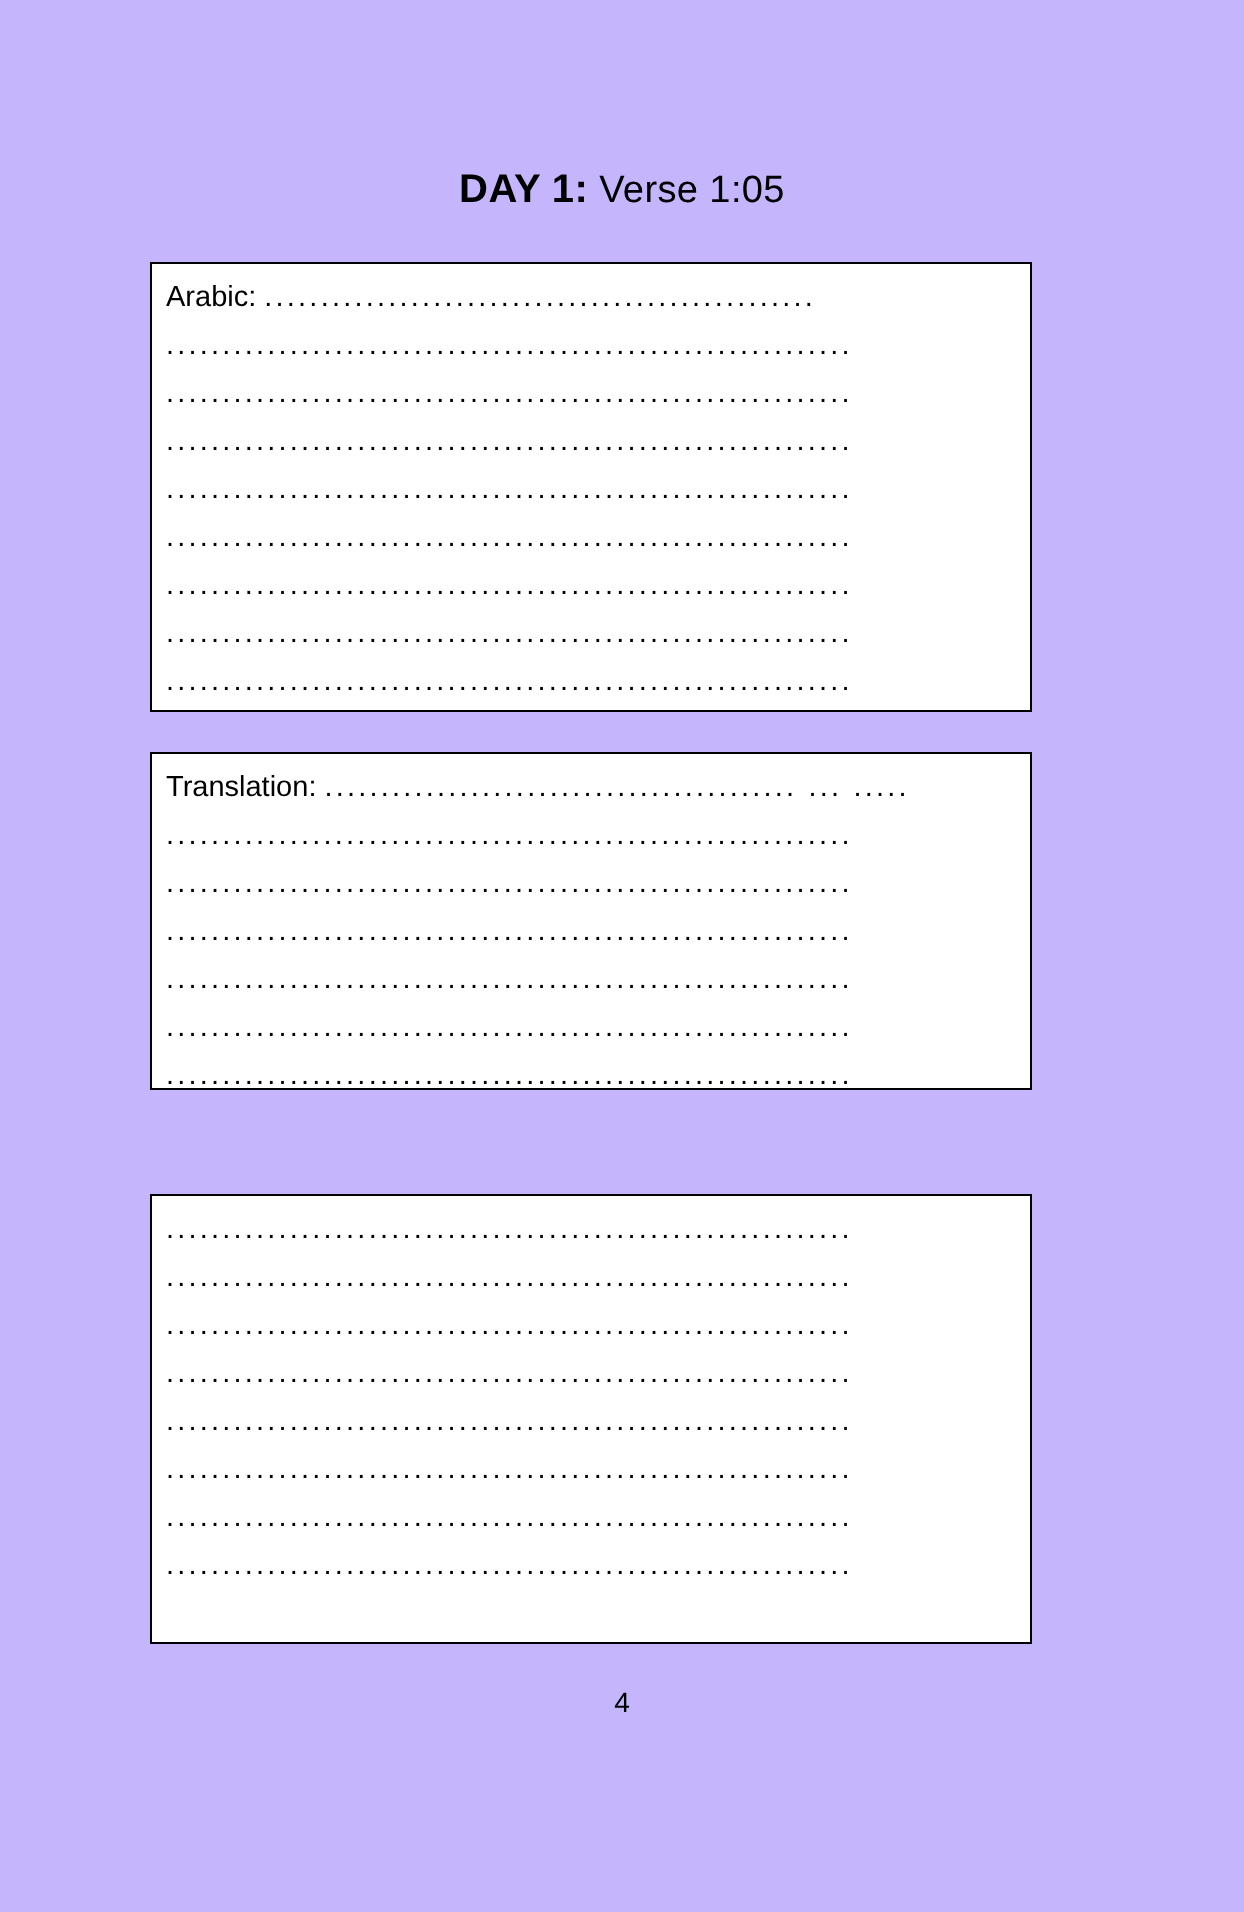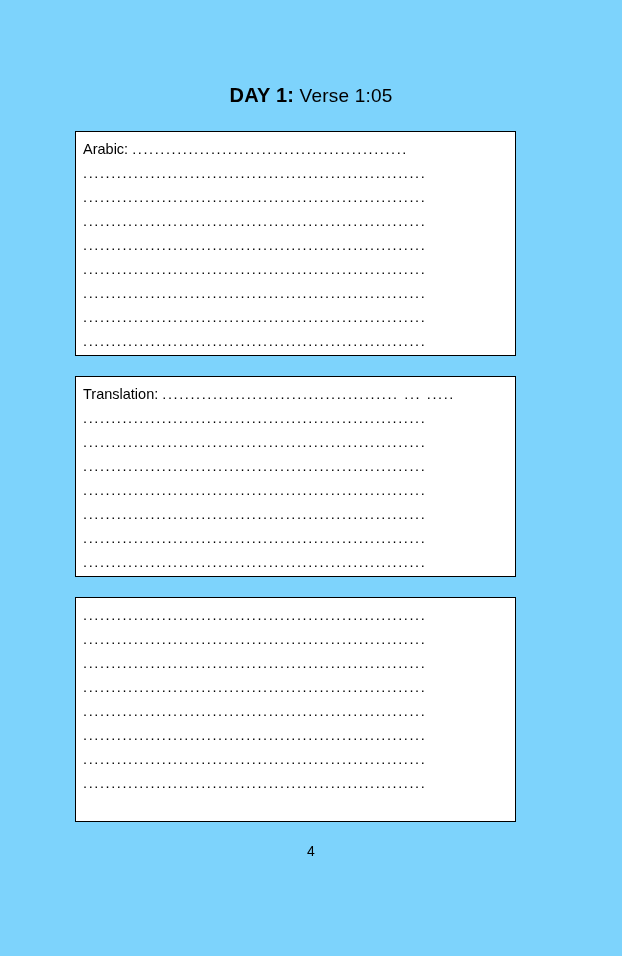--- a/index.html
+++ b/index.html
@@ -14,21 +14,21 @@
     font-family: "Liberation Sans", sans-serif;
     color: #000000;
     overflow: hidden;
   }
   .page {
     position: absolute;
     left: 0;
     top: 0;
     width: 622px;
     height: 956px;
-    background: #7dd3fc;
+    background: #c4b5fd;
   }
   .title {
     position: absolute;
     left: 0;
     top: 84px;
     width: 622px;
     text-align: center;
     font-size: 19px;
     letter-spacing: 0.2px;
     white-space: nowrap;
@@ -45,21 +45,21 @@
   .box {
     position: absolute;
     left: 75px;
     width: 441px;
     border: 1px solid #000000;
     box-sizing: border-box;
     background: #ffffff;
     overflow: hidden;
   }
   #box-arabic { top: 131px; height: 225px; }
-  #box-translation { top: 376px; height: 201px; }
+  #box-translation { top: 376px; height: 169px; }
   #box-notes { top: 597px; height: 225px; }
 
   .lines {
     position: absolute;
     left: 0;
     top: 0;
     width: 100%;
     padding: 5px 6px 0 7px;
     box-sizing: border-box;
   }

